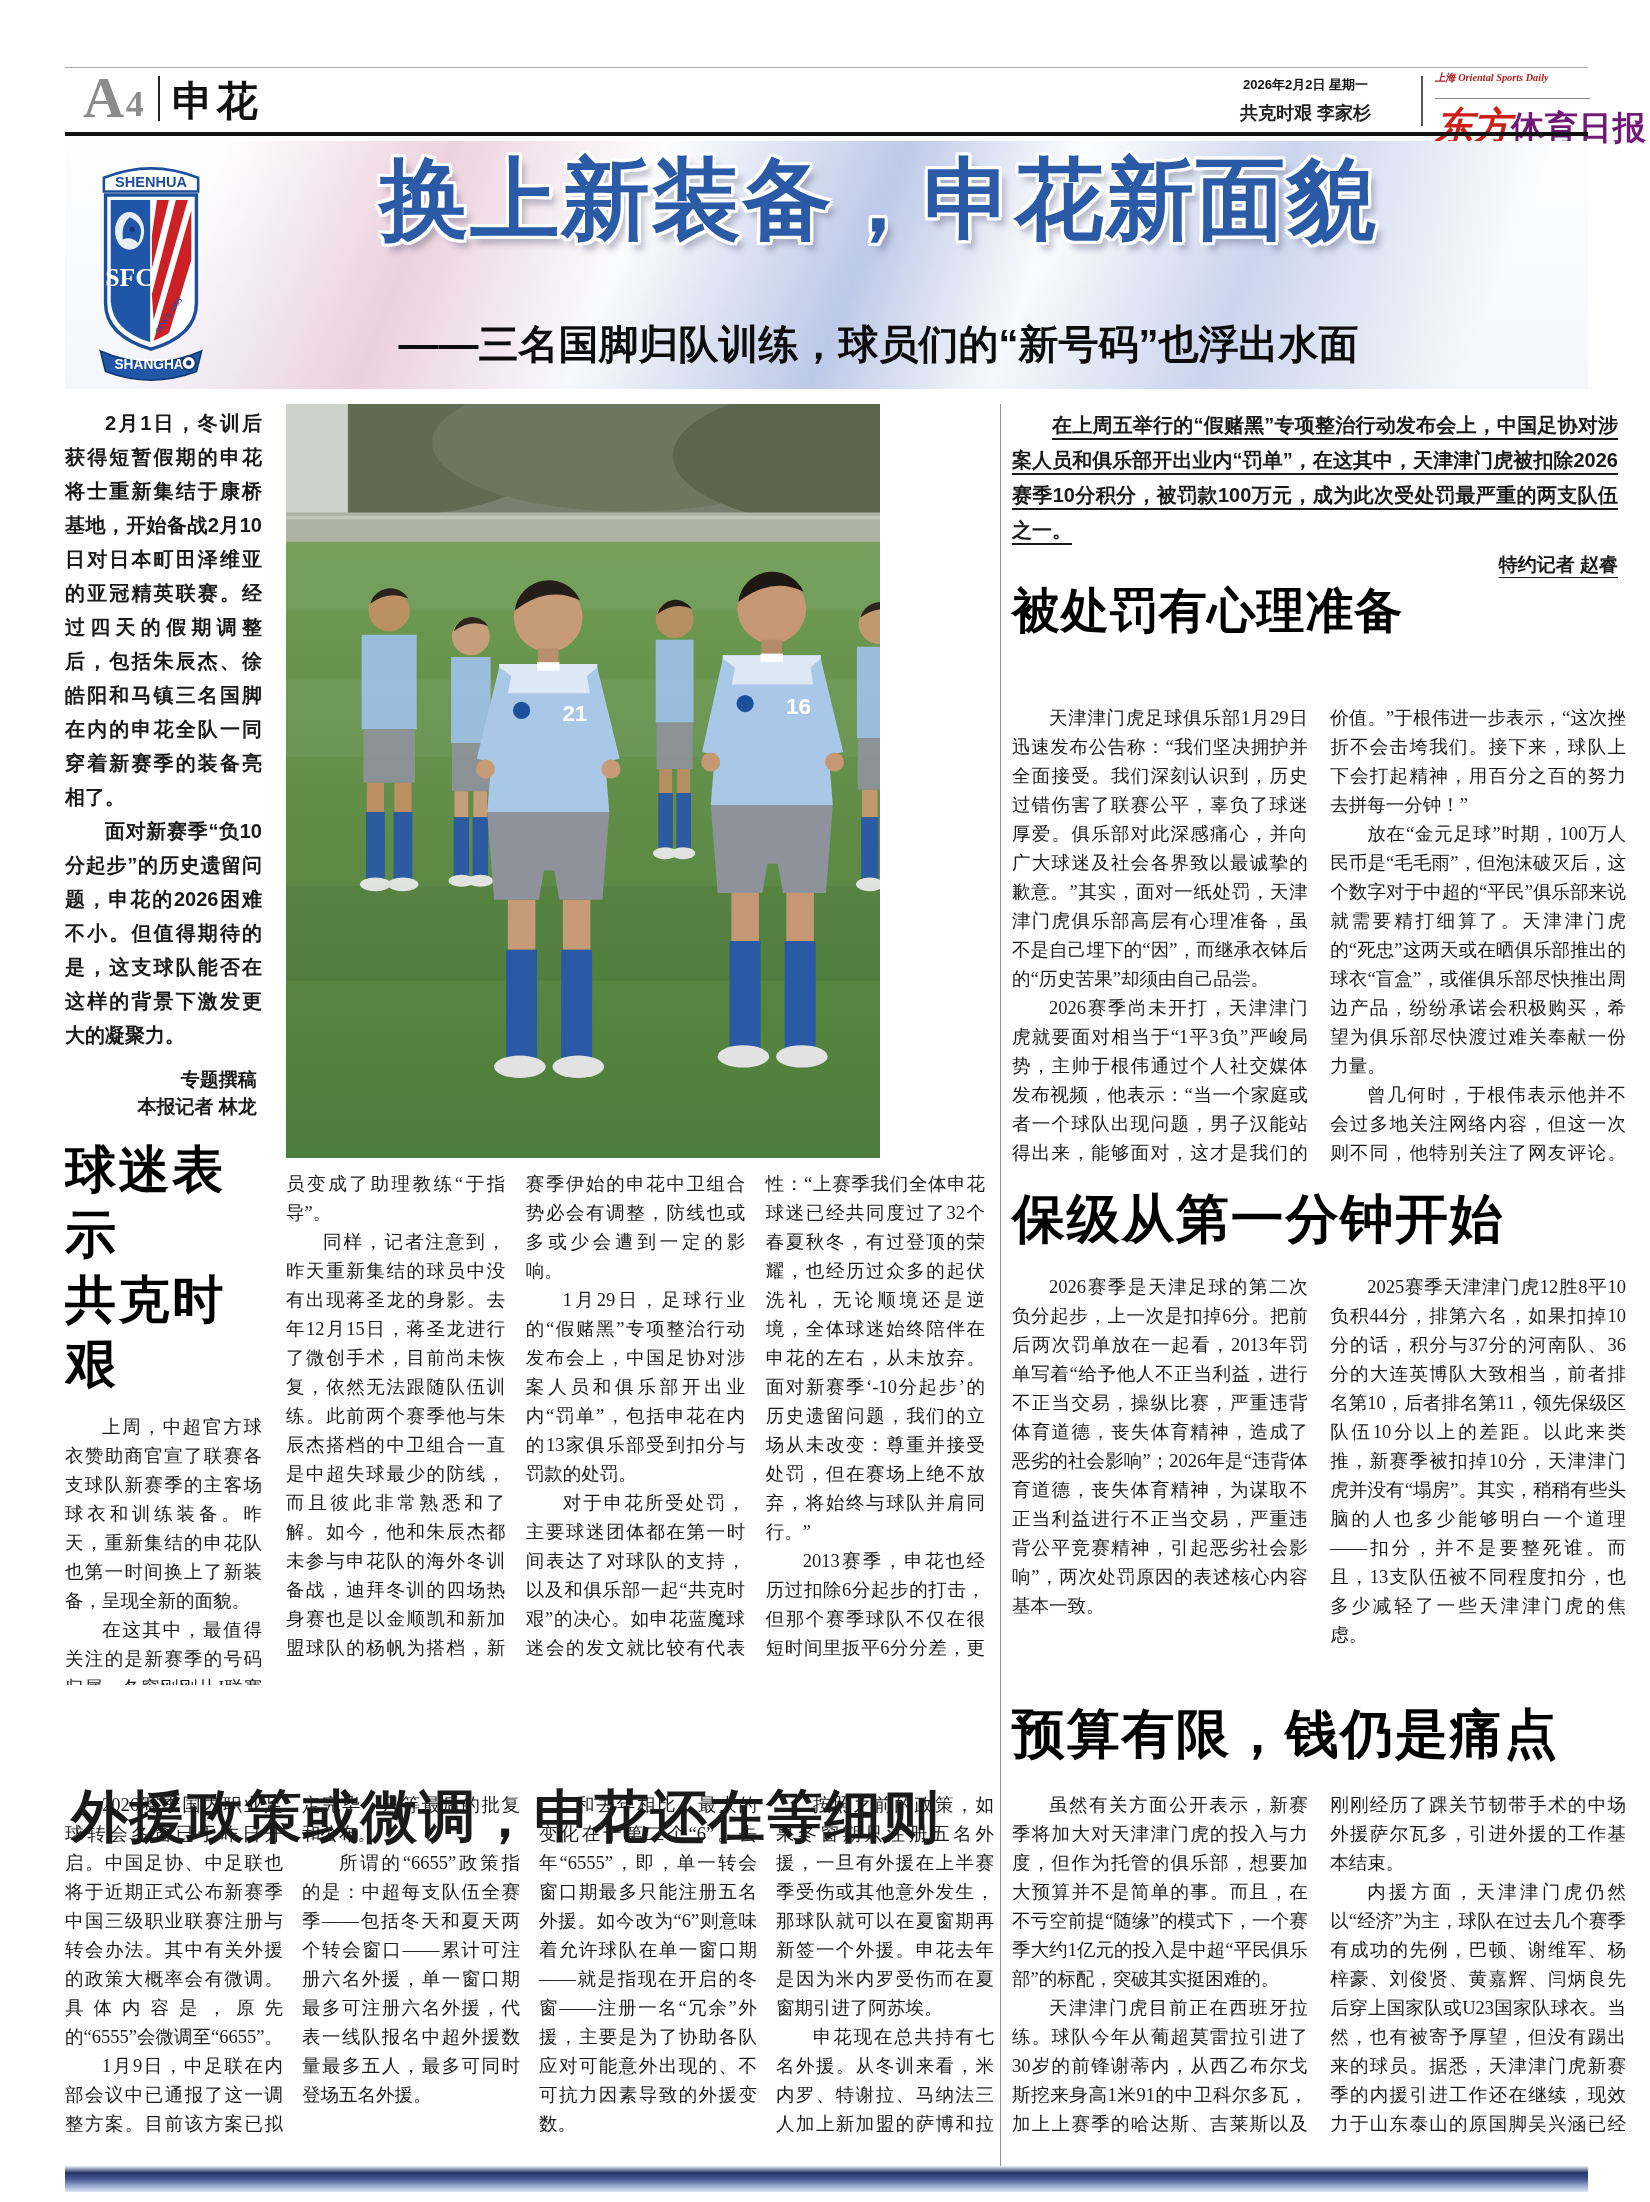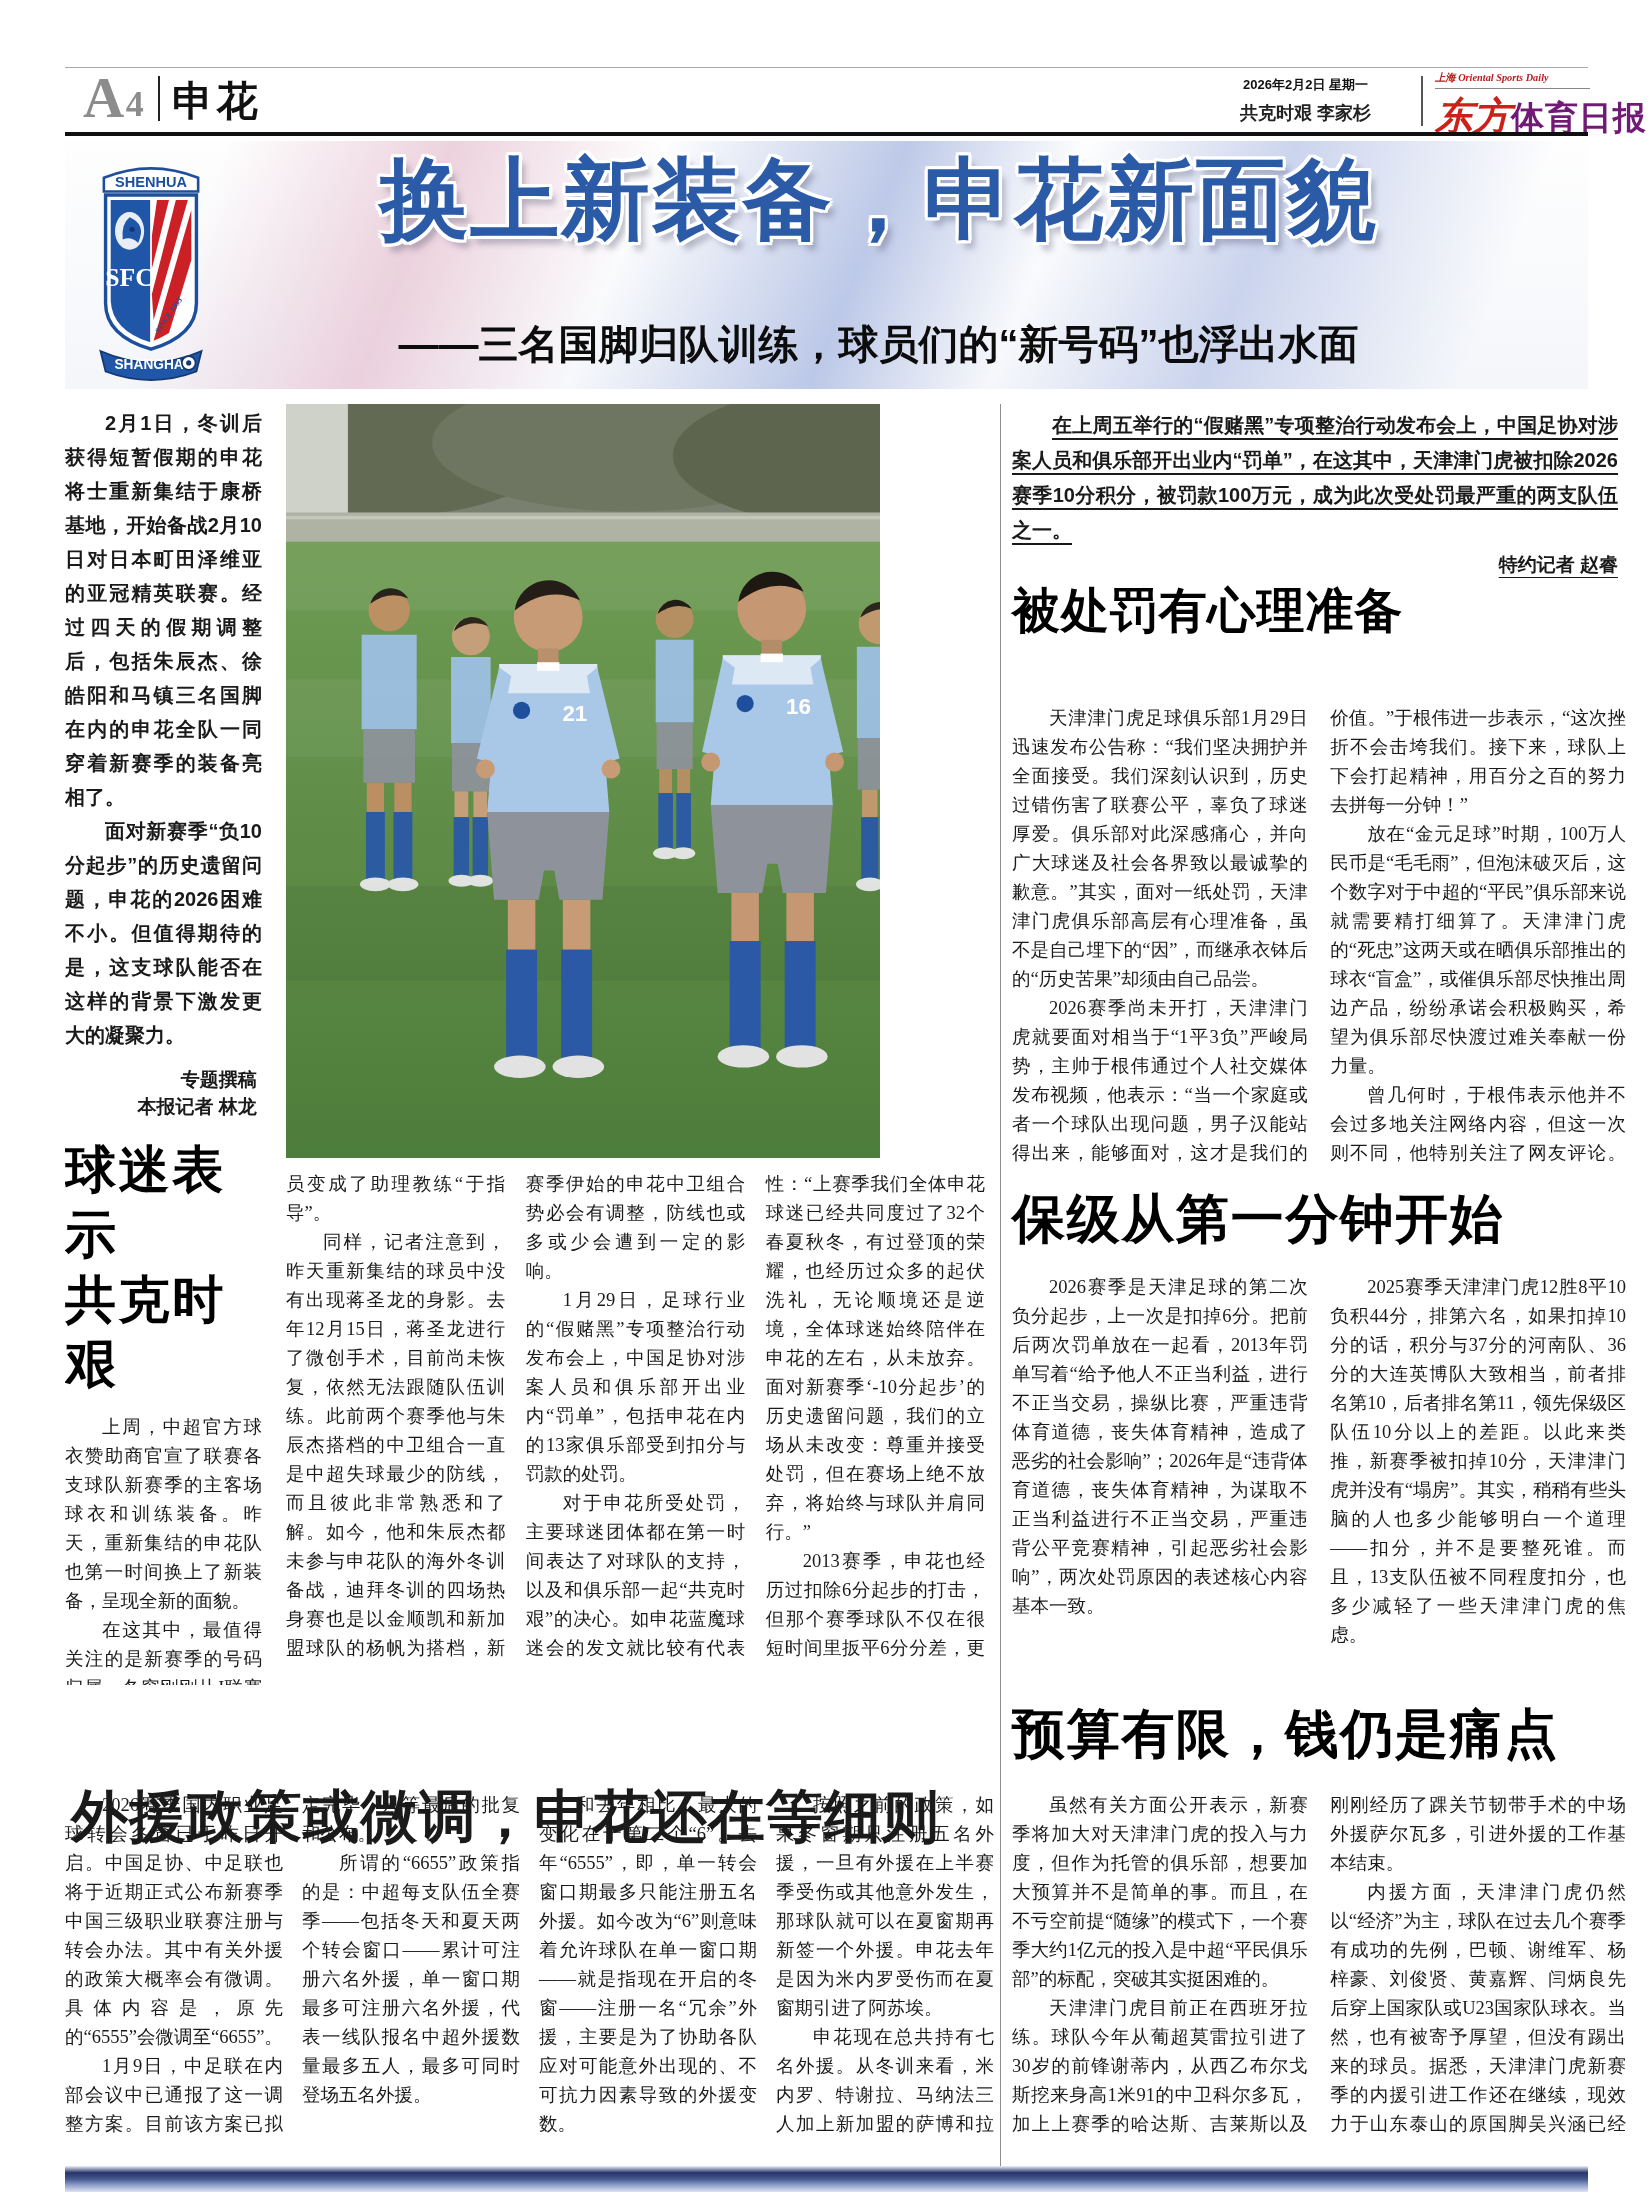--- a/index.html
+++ b/index.html
@@ -15,21 +15,21 @@
   .edition .vbar{width:2.6px;height:45px;background:#222;margin:0 12px 3.4px 13.8px;}
   .edition .sec{font-size:41px;font-weight:900;color:#111;line-height:45px;letter-spacing:3.4px;
                 font-family:"Liberation Sans","DejaVu Sans",sans-serif;}
   .dateblk{left:1198px;top:76px;width:215px;text-align:center;
            font-family:"Liberation Sans","DejaVu Sans",sans-serif;}
   .dateblk .d1{font-size:13px;font-weight:700;color:#111;}
   .dateblk .d2{font-size:18px;font-weight:700;color:#222;margin-top:6.9px;}
   .hdr-vbar{left:1421px;top:76px;width:1.7px;height:50px;background:#555;}
   .masthead{left:1435px;top:71px;width:155px;}
   .masthead .tag{font-size:10.3px;font-style:italic;font-weight:700;color:#b32020;
-                 border-bottom:0.9px solid #888;padding-bottom:3px;white-space:nowrap;}
+                 border-bottom:0.9px solid #888;padding-bottom:13px;white-space:nowrap;}
   .masthead .nm{margin-top:1.7px;white-space:nowrap;}
   .masthead .nm .red{font-size:38px;font-weight:900;font-style:italic;color:#cc2018;
                      font-family:"Liberation Serif",serif;}
   .masthead .nm .blk{font-size:33px;font-weight:900;color:#701a75;letter-spacing:0.9px;}
   .black-rule{left:65px;top:132px;width:1523px;height:4.3px;background:#101010;}
 
   
   .banner{left:65px;top:141px;width:1523px;height:248px;
     background:
       linear-gradient(112deg, rgba(255,255,255,0) 10%, rgba(232,199,213,.8) 24%,

